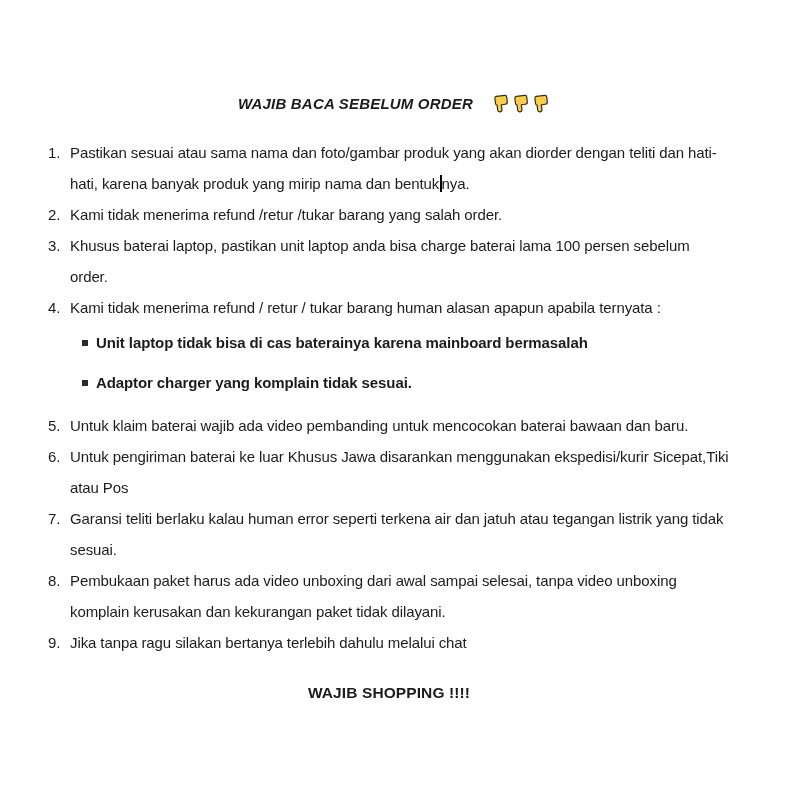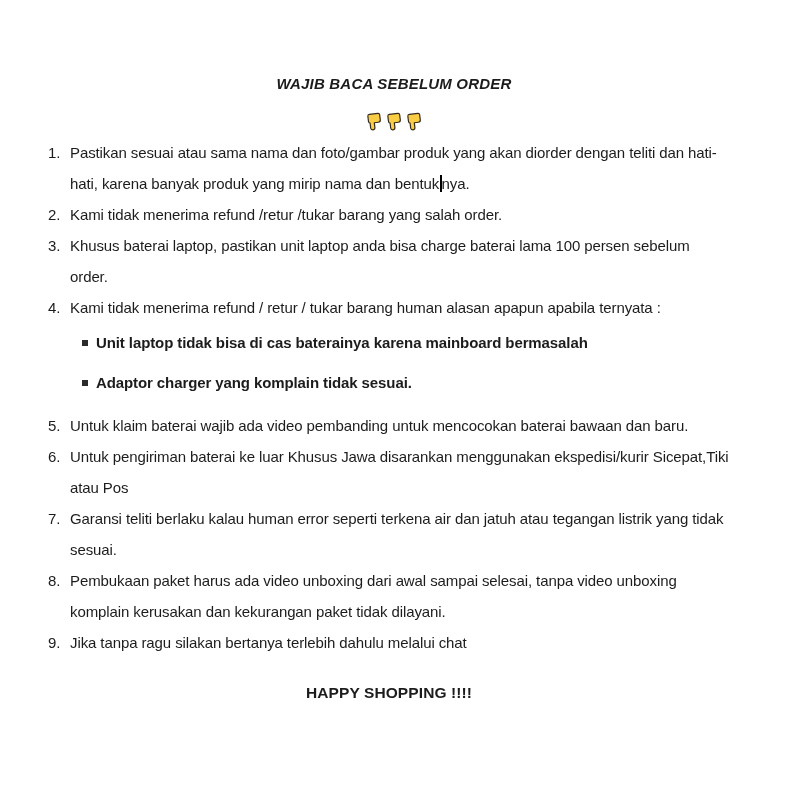--- a/index.html
+++ b/index.html
@@ -13,21 +13,21 @@
   body {
     background: var(--bg-color);
     color: var(--text-color);
     font-family: "Liberation Sans", "DejaVu Sans", sans-serif;
     font-size: 15px;
   }
   .page { width:786px; height:786px; padding: 92px 56px 0 48px; position:relative; }
 
   .title-row {
     display:flex; align-items:center; justify-content:center;
-    gap:20px; height:22px; margin-bottom:23px; margin-left:10px;flex-direction:column;
+    gap:20px; height:22px; margin-bottom:23px; margin-left:10px;
   }
   .title-text {
     font-style: italic; font-weight: 700; font-size:15px;
     letter-spacing: 0.2px; white-space:nowrap;
   }
   .hands { display:flex; gap:3px; align-items:center; }
   .hand { transform: rotate(-7deg); display:block; }
   .hand path { fill: var(--hand-fill); stroke: var(--hand-outline); stroke-width:1.4; stroke-linejoin:round; }
 
   ol.notice-list { list-style:none; }
@@ -145,15 +145,15 @@
 
     <li class="notice-item">
       <div class="row">
         <span class="num">9.</span>
         <div class="txt">Jika tanpa ragu silakan bertanya terlebih dahulu melalui chat</div>
       </div>
     </li>
 
   </ol>
 
-  <div class="footer-text">HAPPY SHOPPING !!!!</div>
+  <div class="footer-text">WAJIB SHOPPING !!!!</div>
 
 </div>
 
 </body></html>

